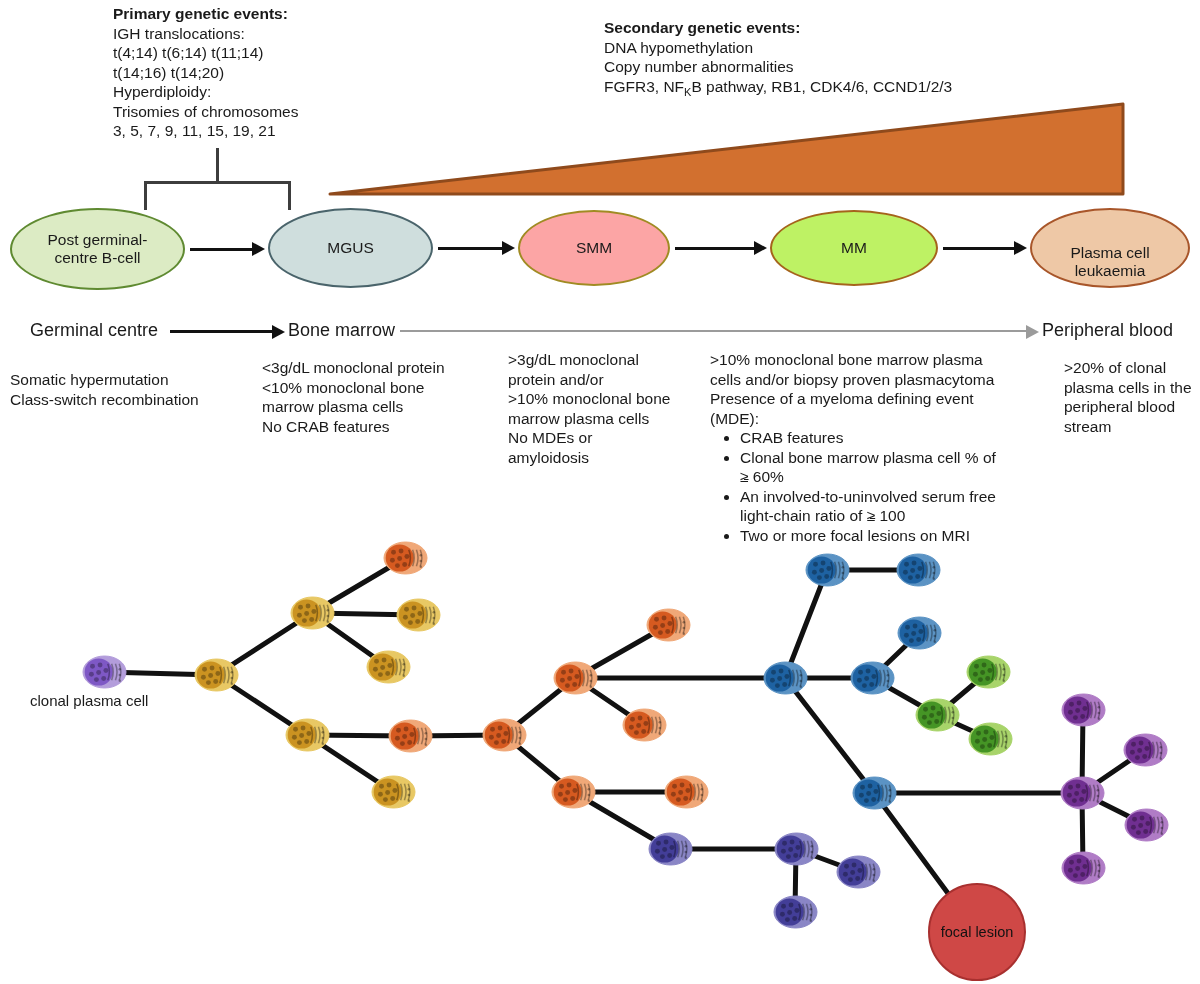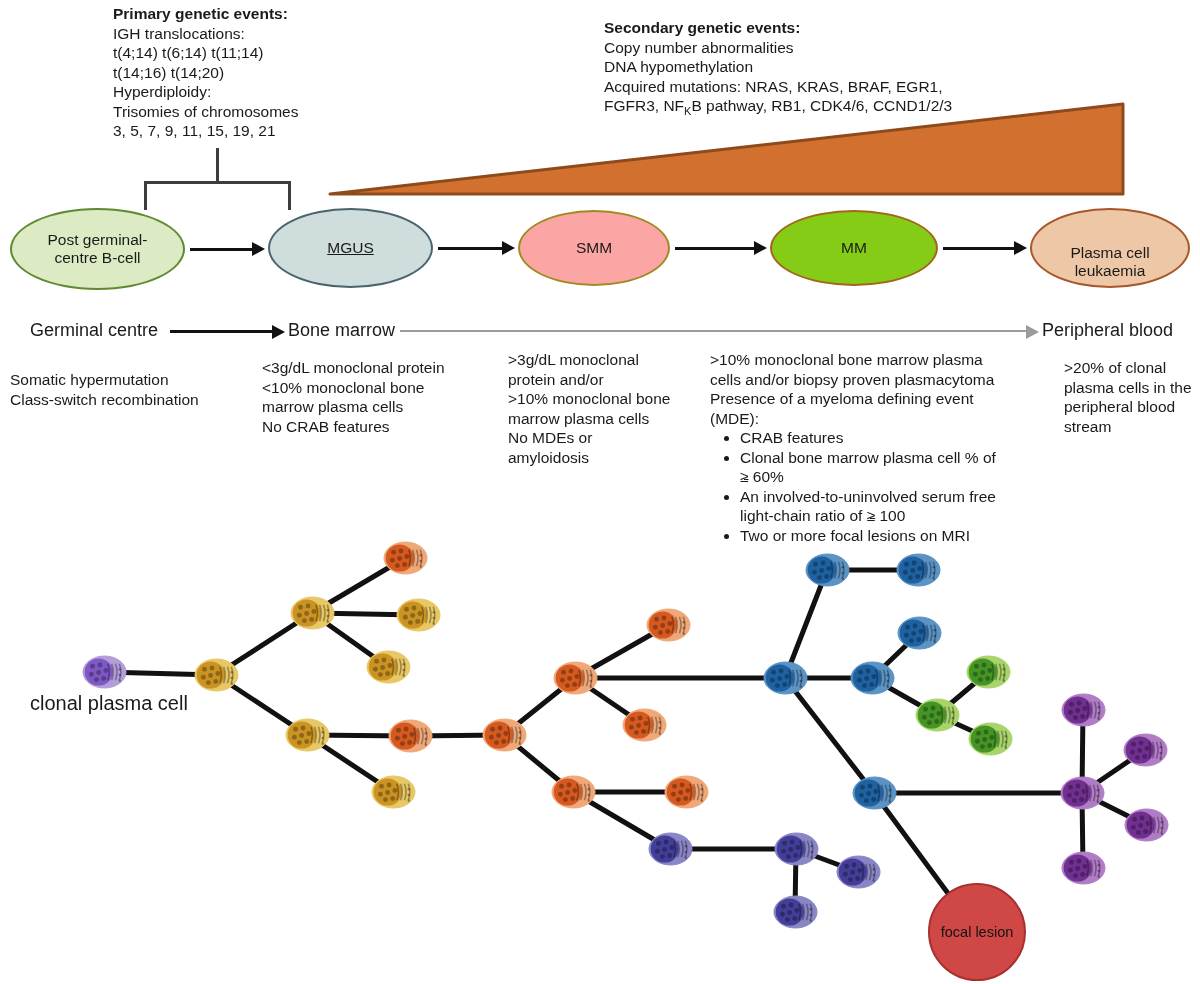--- a/index.html
+++ b/index.html
@@ -52,23 +52,22 @@
   <div class="txt">IGH translocations:
 t(4;14) t(6;14) t(11;14)
 t(14;16) t(14;20)
 Hyperdiploidy:
 Trisomies of chromosomes
 3, 5, 7, 9, 11, 15, 19, 21</div>
 </div>
 
 <div class="abs" style="left:604px;top:18px;width:470px;">
   <div class="hdr">Secondary genetic events:</div>
+  <div class="txt">DNA hypomethylation</div>
   <div class="txt">Copy number abnormalities</div>
-  <div class="txt">DNA hypomethylation</div>
-  <div class="txt">Acquired mutations: NRAS, KRAS, BRAF, EGR1,</div>
   <div class="txt"><span>FGFR3, NF</span><sub style="font-size:11px;">K</sub><span>B pathway, RB1, CDK4/6, CCND1/2/3</span></div>
 </div>
 
 <div class="brk" style="left:216px;top:148px;width:3px;height:36px;"></div>
 <div class="brk" style="left:144px;top:181px;width:147px;height:3px;"></div>
 <div class="brk" style="left:144px;top:181px;width:3px;height:29px;"></div>
 <div class="brk" style="left:288px;top:181px;width:3px;height:29px;"></div>
 
 <div class="wedge" style="left:328px;top:100px;width:798px;height:98px;">
   <svg width="798" height="98" viewBox="0 0 798 98">
@@ -76,31 +75,31 @@
   </svg>
 </div>
 
 <div id="stage-row">
     <div class="oval" style="left: 10px; top: 208px; width: 175px; height: 82px; background: rgb(220, 235, 196); border: 2.5px solid rgb(95, 138, 49); text-align: center;">
       <span style="white-space: pre-line;">Post germinal-
 centre B-cell</span>
     </div>
     <div class="arrow-line" style="left: 190px; top: 248px; width: 63px;"></div>
     <div class="arrow-head" style="left: 252px; top: 242px;"></div>
-    <div class="oval" style="left: 268px; top: 208px; width: 165px; height: 80px; background: rgb(207, 222, 221); border: 2.5px solid rgb(74, 100, 107); text-decoration: underline;">
+    <div class="oval" style="left: 268px; top: 208px; width: 165px; height: 80px; background: rgb(207, 222, 221); border: 2.5px solid rgb(74, 100, 107);">
       <span style="white-space: pre-line;">MGUS</span>
     </div>
     <div class="arrow-line" style="left: 438px; top: 247px; width: 65px;"></div>
     <div class="arrow-head" style="left: 502px; top: 241px;"></div>
     <div class="oval" style="left: 518px; top: 210px; width: 152px; height: 76px; background: #fca5a5; border: 2.5px solid rgb(160, 139, 35);">
       <span style="white-space: pre-line;">SMM</span>
     </div>
     <div class="arrow-line" style="left: 675px; top: 247px; width: 80px;"></div>
     <div class="arrow-head" style="left: 754px; top: 241px;"></div>
-    <div class="oval" style="left: 770px; top: 210px; width: 168px; height: 76px; background: #84cc16; border: 2.5px solid rgb(165, 100, 28);">
+    <div class="oval" style="left: 770px; top: 210px; width: 168px; height: 76px; background: #bef264; border: 2.5px solid rgb(165, 100, 28);">
       <span style="white-space: pre-line;">MM</span>
     </div>
     <div class="arrow-line" style="left: 943px; top: 247px; width: 72px;"></div>
     <div class="arrow-head" style="left: 1014px; top: 241px;"></div>
     <div class="oval" style="left: 1030px; top: 208px; width: 160px; height: 80px; background: rgb(238, 200, 166); border: 2.5px solid rgb(168, 86, 42);">
       <span style="white-space: pre-line; margin-top: 28px;">Plasma cell
 leukaemia</span>
     </div>
   </div>
 
@@ -903,14 +902,14 @@
             <path d="M 35.469 6.432799999999999 Q 38.619 14.62 35.469 22.807199999999998" fill="none" stroke="rgba(0,0,0,0.33)" stroke-width="1.5750000000000002"></path>
           </g>
       <circle cx="37.8" cy="14.28" r="1.26" fill="rgba(0,0,0,0.35)"></circle>
           <circle cx="37.8" cy="20.06" r="1.26" fill="rgba(0,0,0,0.35)"></circle>
           <circle cx="37.8" cy="25.84" r="1.26" fill="rgba(0,0,0,0.35)"></circle>
     </svg></div>
       <div style="position: absolute; left: 928px; top: 363px; width: 94px; height: 94px; border-radius: 50%; background: rgb(207, 72, 70); border: 2px solid rgb(168, 48, 47); display: flex; align-items: center; justify-content: center; font-size: 14.5px; color: rgb(18, 18, 18);">
         <span>focal lesion</span>
       </div>
     </div>
-  <div class="abs" style="left:30px;top:172px;font-size:20px;">clonal plasma cell</div>
+  <div class="abs" style="left:30px;top:172px;font-size:15px;">clonal plasma cell</div>
 </div>
 
 </body></html>

